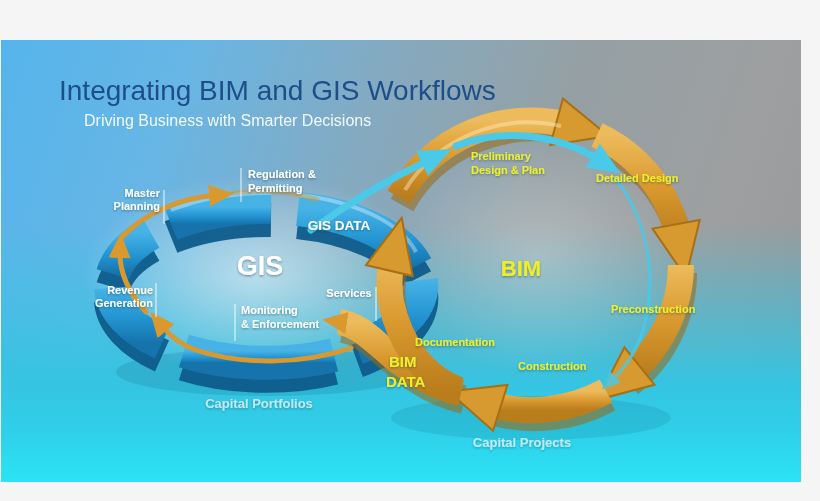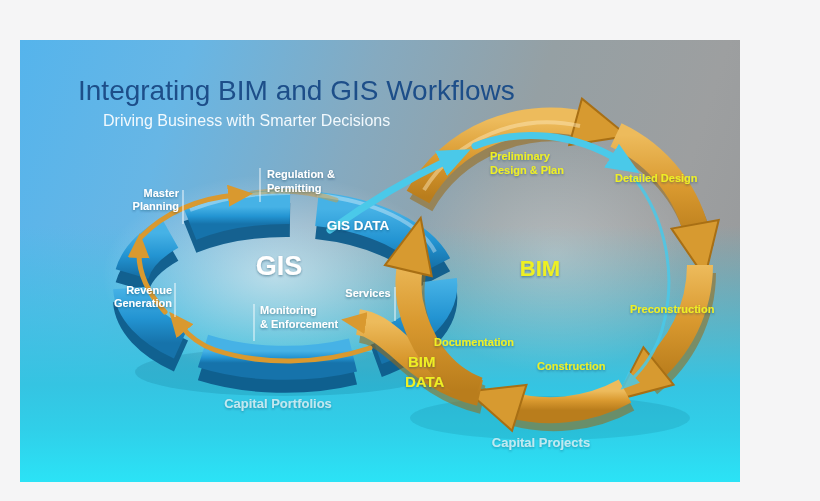--- a/index.html
+++ b/index.html
@@ -3,21 +3,21 @@
 <meta charset="utf-8">
 <style>
   html,body{margin:0;padding:0;}
   body{
     width:820px;height:501px;
     background:#f5f5f6;
     font-family:"Liberation Sans","DejaVu Sans",sans-serif;
     overflow:hidden;position:relative;
   }
   .slide{
-    position:absolute;left:20px;top:40px;width:720px;height:442px;
+    position:absolute;left:1px;top:40px;width:800px;height:442px;
     overflow:hidden;
     background:
       radial-gradient(ellipse 240px 140px at 255px 235px, rgba(255,255,255,0.55), rgba(255,255,255,0) 72%),
       radial-gradient(ellipse 210px 170px at 535px 215px, rgba(255,255,255,0.28), rgba(255,255,255,0) 70%),
       linear-gradient(to top, #2be3f6 0%, #30cfe9 12%, #35c4e2 22%, rgba(62,195,230,0) 58%),
       linear-gradient(108deg, #55b4ec 0%, #67b6e5 20%, #85aac0 42%, #95a0a4 62%, #9d9fa0 82%, #96989a 100%);
   }
   svg text{user-select:none;}
   .t-title{font-size:28px;fill:#1d4e89;}
   .t-sub{font-size:16px;fill:#f2f9fd;}

